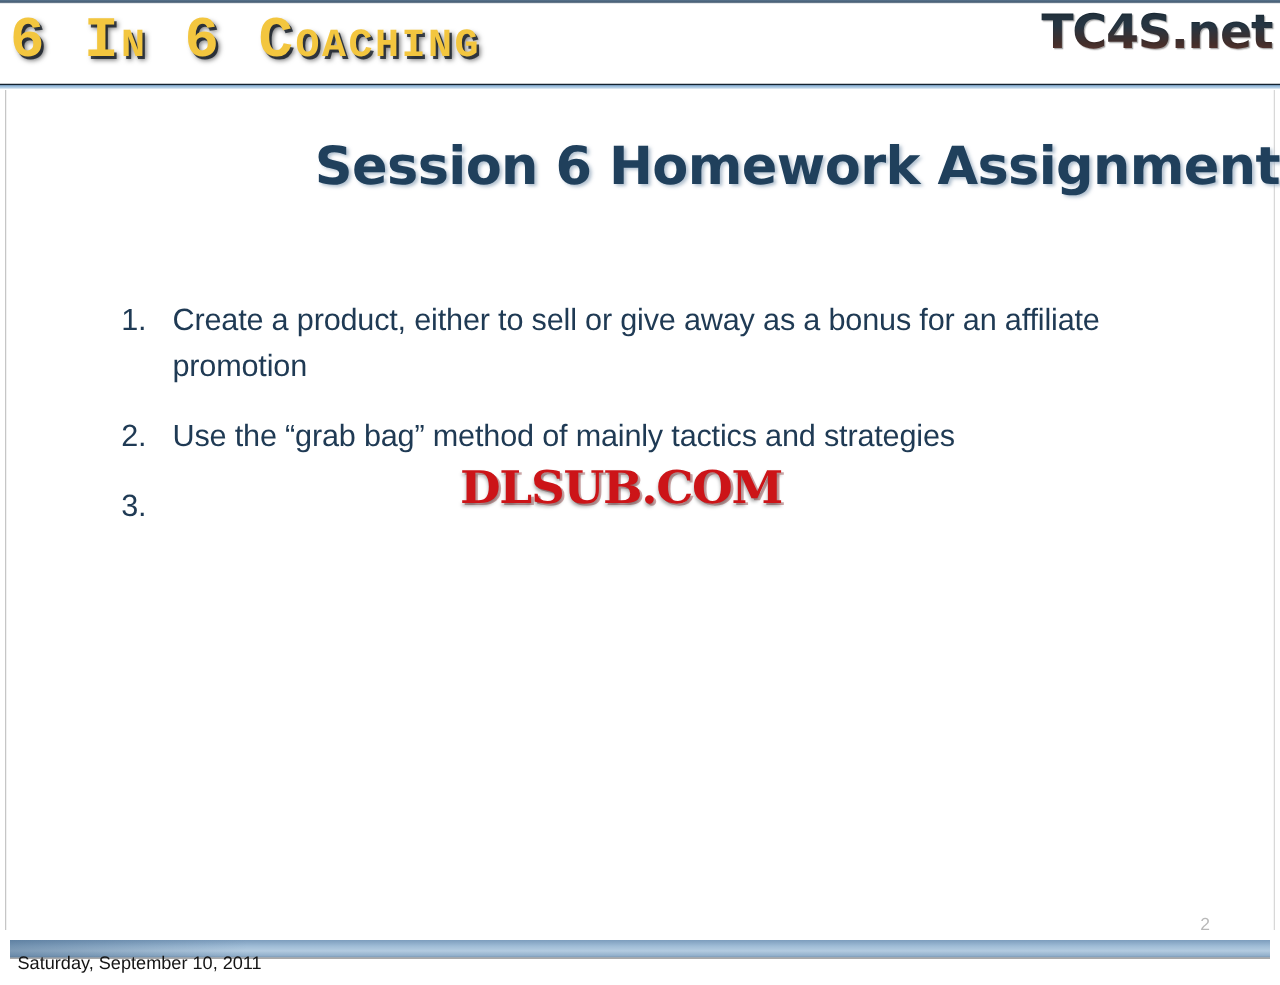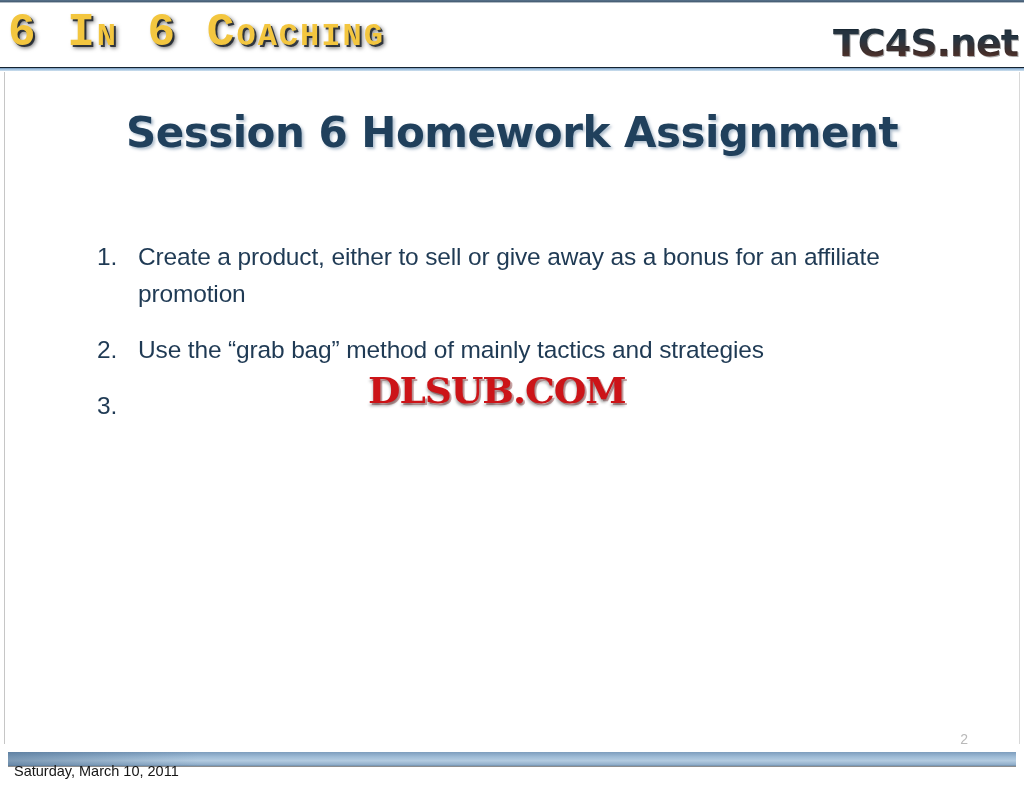--- a/index.html
+++ b/index.html
@@ -86,21 +86,20 @@
     background: linear-gradient(to bottom,
         #16242f 0%,
         #1b2b38 40%,
         #3a2420 72%,
         #6d3028 100%);
     -webkit-background-clip: text;
     background-clip: text;
     color: transparent;
     text-shadow: 0 1px 1px rgba(255,255,255,.05);
     filter: drop-shadow(1px 1px 0 rgba(0,0,0,.35));
-    margin-top: 18px;
   }
 
   
   .content-area {
     position: absolute;
     left: 4px;
     top: 72px;
     width: 1016px;
     height: 672px;
     background: #ffffff;
@@ -108,21 +107,21 @@
     border-right: 1px solid #d8d8d8;
     box-sizing: border-box;
   }
 
   
   .slide-title {
     position: absolute;
     left: 0;
     top: 108px;
     width: 1024px;
-    text-align: center;
+    text-align: right;
     font-family: "DejaVu Sans", sans-serif;
     font-size: 42px;
     font-weight: 700;
     letter-spacing: -0.5px;
     color: #20405c;
     text-shadow: 2px 2px 3px rgba(150,170,190,.75);
     white-space: nowrap;
   }
 
   
@@ -268,16 +267,16 @@
       <span class="list-marker">3.</span>
     </li>
   </ol>
 
   <div class="watermark-dlsub">DLSUB.COM</div>
 
   <div class="page-number">2</div>
 
   <div class="footer-bar"></div>
 
-  <div class="footer-date">Saturday, March 10, 2011</div>
+  <div class="footer-date">Saturday, September 10, 2011</div>
 
 
 </div>
 
 </body></html>

